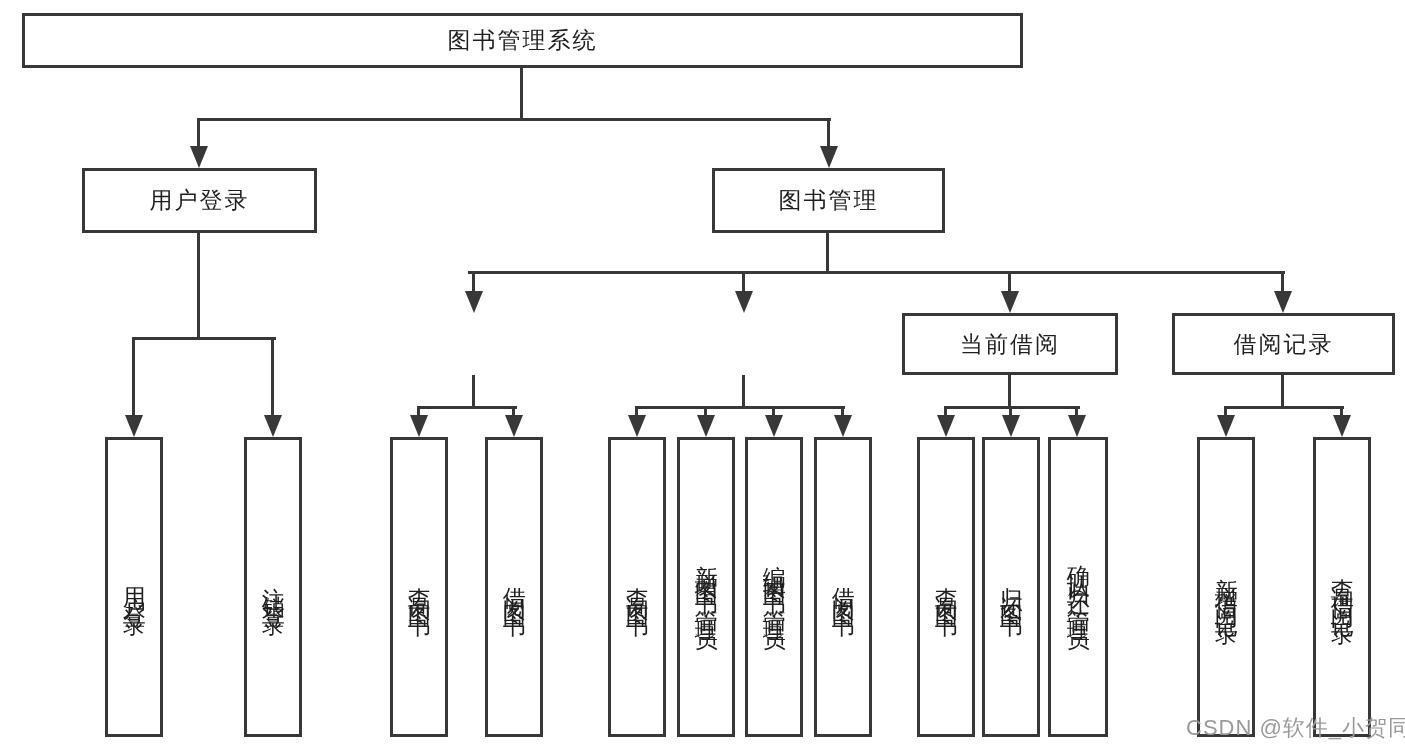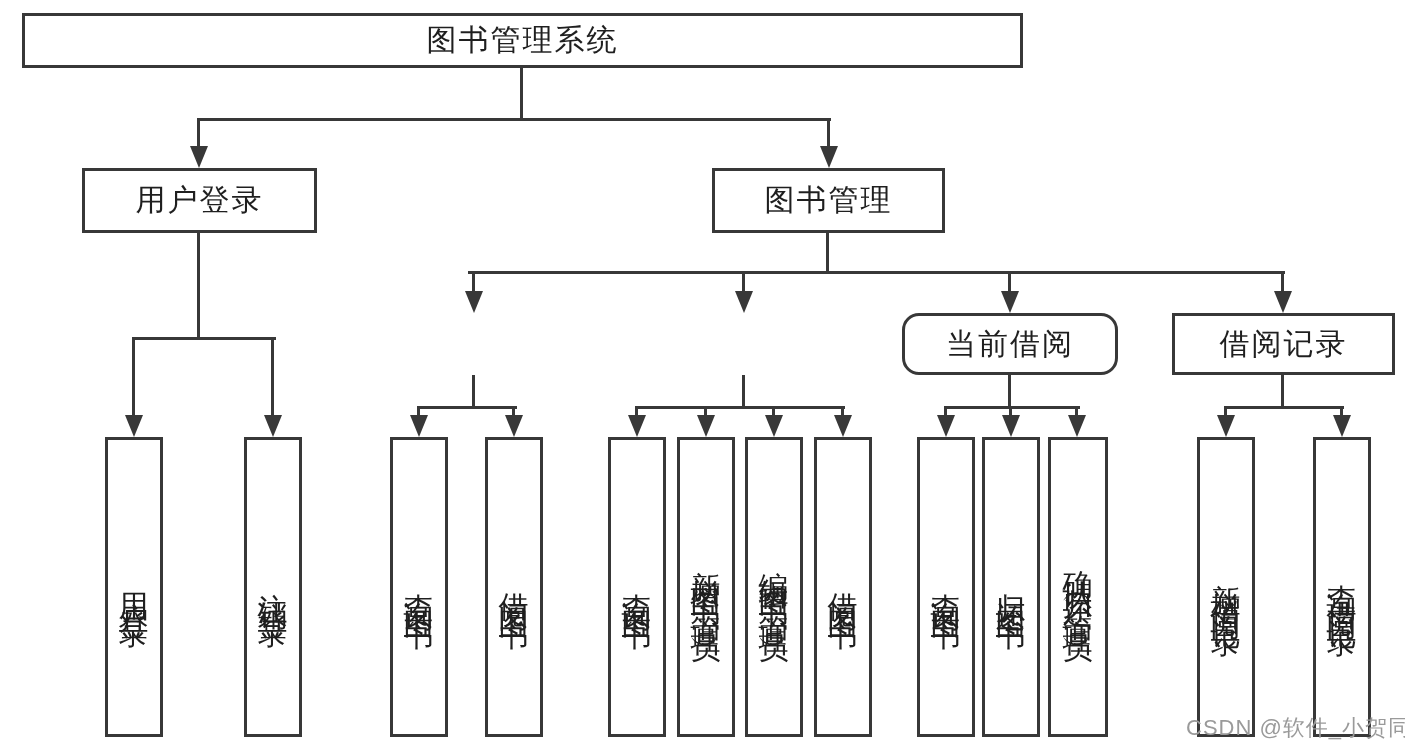--- a/index.html
+++ b/index.html
@@ -13,21 +13,21 @@
   }
   
   .box {
     position: absolute;
     box-sizing: border-box;
     border: 3px solid #383838;
     background: #ffffff;
     display: flex;
     align-items: center;
     justify-content: center;
-    font-size: 30px;
+    font-size: 23px;
     color: #1f1f1f;
     letter-spacing: 2px;
     z-index: 2;
     text-align: right;
   }
   .leaf {
     writing-mode: vertical-rl;
     text-orientation: mixed;
     letter-spacing: 9px;
     line-height: 1.1;
@@ -88,21 +88,21 @@
   <div class="hl" style="left:468px; top:271px; width:817px;"></div>
   <div class="vl" style="left:472px; top:271px; height:24px;"></div>
   <div class="ar" style="left:465px; top:291px;"></div>
   <div class="vl" style="left:742px; top:271px; height:24px;"></div>
   <div class="ar" style="left:735px; top:291px;"></div>
   <div class="vl" style="left:1008px; top:271px; height:24px;"></div>
   <div class="ar" style="left:1001px; top:291px;"></div>
   <div class="vl" style="left:1281px; top:271px; height:24px;"></div>
   <div class="ar" style="left:1274px; top:291px;"></div>
 
-  <div class="box" style="left:902px; top:313px; width:216px; height:62px;border-radius:17px;">
+  <div class="box" style="left:902px; top:313px; width:216px; height:62px;">
     <span>当前借阅</span>
   </div>
   <div class="box" style="left:1172px; top:313px; width:223px; height:62px;">
     <span>借阅记录</span>
   </div>
 
   <div class="vl" style="left:197px; top:233px; height:107px;"></div>
   <div class="hl" style="left:132px; top:337px; width:144px;"></div>
   <div class="vl" style="left:132px; top:337px; height:82px;"></div>
   <div class="ar" style="left:125px; top:415px;"></div>

